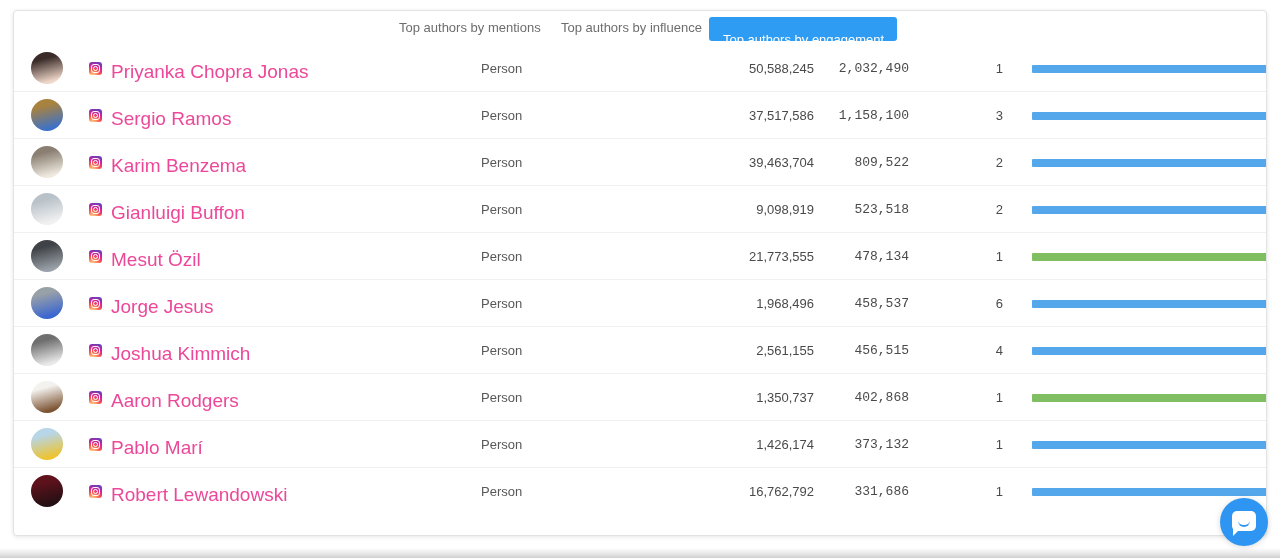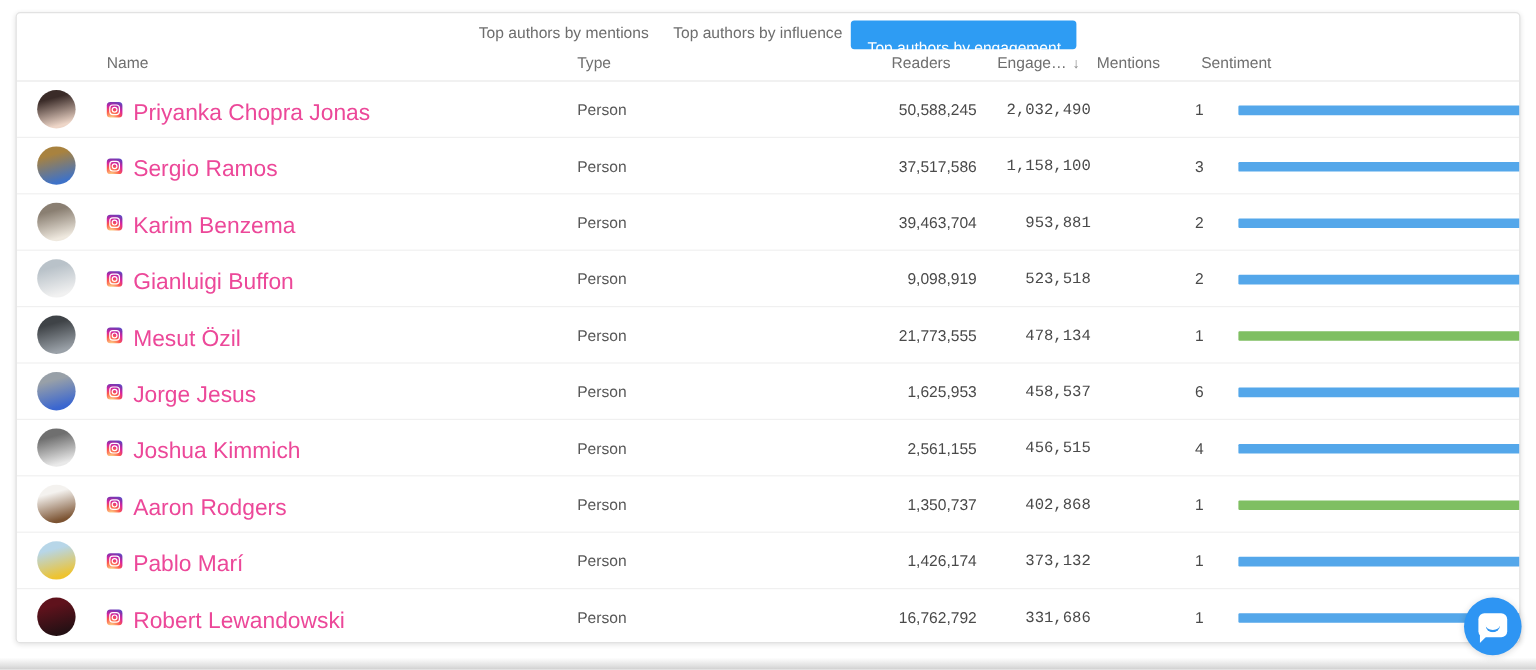--- a/index.html
+++ b/index.html
@@ -78,30 +78,20 @@
 <body>
 
 <div class="card">
 
   <div class="tabs-row">
     <div class="tab tab-2">Top authors by influence</div>
     <div class="tab tab-1">Top authors by mentions</div>
     <div class="tab tab-3 active">Top authors by engagement</div>
   </div>
 
-  <div class="thead">
-    <div class="th th-name">Name</div>
-    <div class="th th-type">Type</div>
-    <div class="th th-readers">Readers</div>
-    <div class="th th-engage">
-      <span>Engage…</span><span class="sort-arrow">↓</span>
-    </div>
-    <div class="th th-mentions">Mentions</div>
-    <div class="th th-sentiment">Sentiment</div>
-  </div>
 
   <div class="tbody">
       <div class="row">
     <div class="avatar" style="background: linear-gradient(165deg, rgb(58, 43, 40) 25%, rgb(238, 214, 200) 85%);"></div>
     <span class="ig-icon"></span>
     <div class="cell-name">Priyanka Chopra Jonas</div>
     <div class="cell-type">Person</div>
     <div class="cell-num cell-readers">50,588,245</div>
     <div class="cell-num cell-engage">2,032,490</div>
     <div class="cell-num cell-mentions">1</div>
@@ -116,21 +106,21 @@
     <div class="cell-num cell-engage">1,158,100</div>
     <div class="cell-num cell-mentions">3</div>
     <div class="bar" style="background: rgb(84, 167, 234);"></div>
   </div>
       <div class="row">
     <div class="avatar" style="background: linear-gradient(165deg, rgb(138, 127, 114) 25%, rgb(239, 233, 223) 85%);"></div>
     <span class="ig-icon"></span>
     <div class="cell-name">Karim Benzema</div>
     <div class="cell-type">Person</div>
     <div class="cell-num cell-readers">39,463,704</div>
-    <div class="cell-num cell-engage">953,881</div>
+    <div class="cell-num cell-engage">809,522</div>
     <div class="cell-num cell-mentions">2</div>
     <div class="bar" style="background: rgb(84, 167, 234);"></div>
   </div>
       <div class="row">
     <div class="avatar" style="background: linear-gradient(165deg, rgb(185, 194, 201) 25%, rgb(241, 241, 241) 85%);"></div>
     <span class="ig-icon"></span>
     <div class="cell-name">Gianluigi Buffon</div>
     <div class="cell-type">Person</div>
     <div class="cell-num cell-readers">9,098,919</div>
     <div class="cell-num cell-engage">523,518</div>
@@ -145,21 +135,21 @@
     <div class="cell-num cell-readers">21,773,555</div>
     <div class="cell-num cell-engage">478,134</div>
     <div class="cell-num cell-mentions">1</div>
     <div class="bar" style="background: rgb(127, 191, 98);"></div>
   </div>
       <div class="row">
     <div class="avatar" style="background: linear-gradient(165deg, rgb(152, 160, 168) 25%, rgb(58, 102, 208) 85%);"></div>
     <span class="ig-icon"></span>
     <div class="cell-name">Jorge Jesus</div>
     <div class="cell-type">Person</div>
-    <div class="cell-num cell-readers">1,625,953</div>
+    <div class="cell-num cell-readers">1,968,496</div>
     <div class="cell-num cell-engage">458,537</div>
     <div class="cell-num cell-mentions">6</div>
     <div class="bar" style="background: rgb(84, 167, 234);"></div>
   </div>
       <div class="row">
     <div class="avatar" style="background: linear-gradient(165deg, rgb(111, 111, 111) 25%, rgb(233, 233, 233) 85%);"></div>
     <span class="ig-icon"></span>
     <div class="cell-name">Joshua Kimmich</div>
     <div class="cell-type">Person</div>
     <div class="cell-num cell-readers">2,561,155</div>

